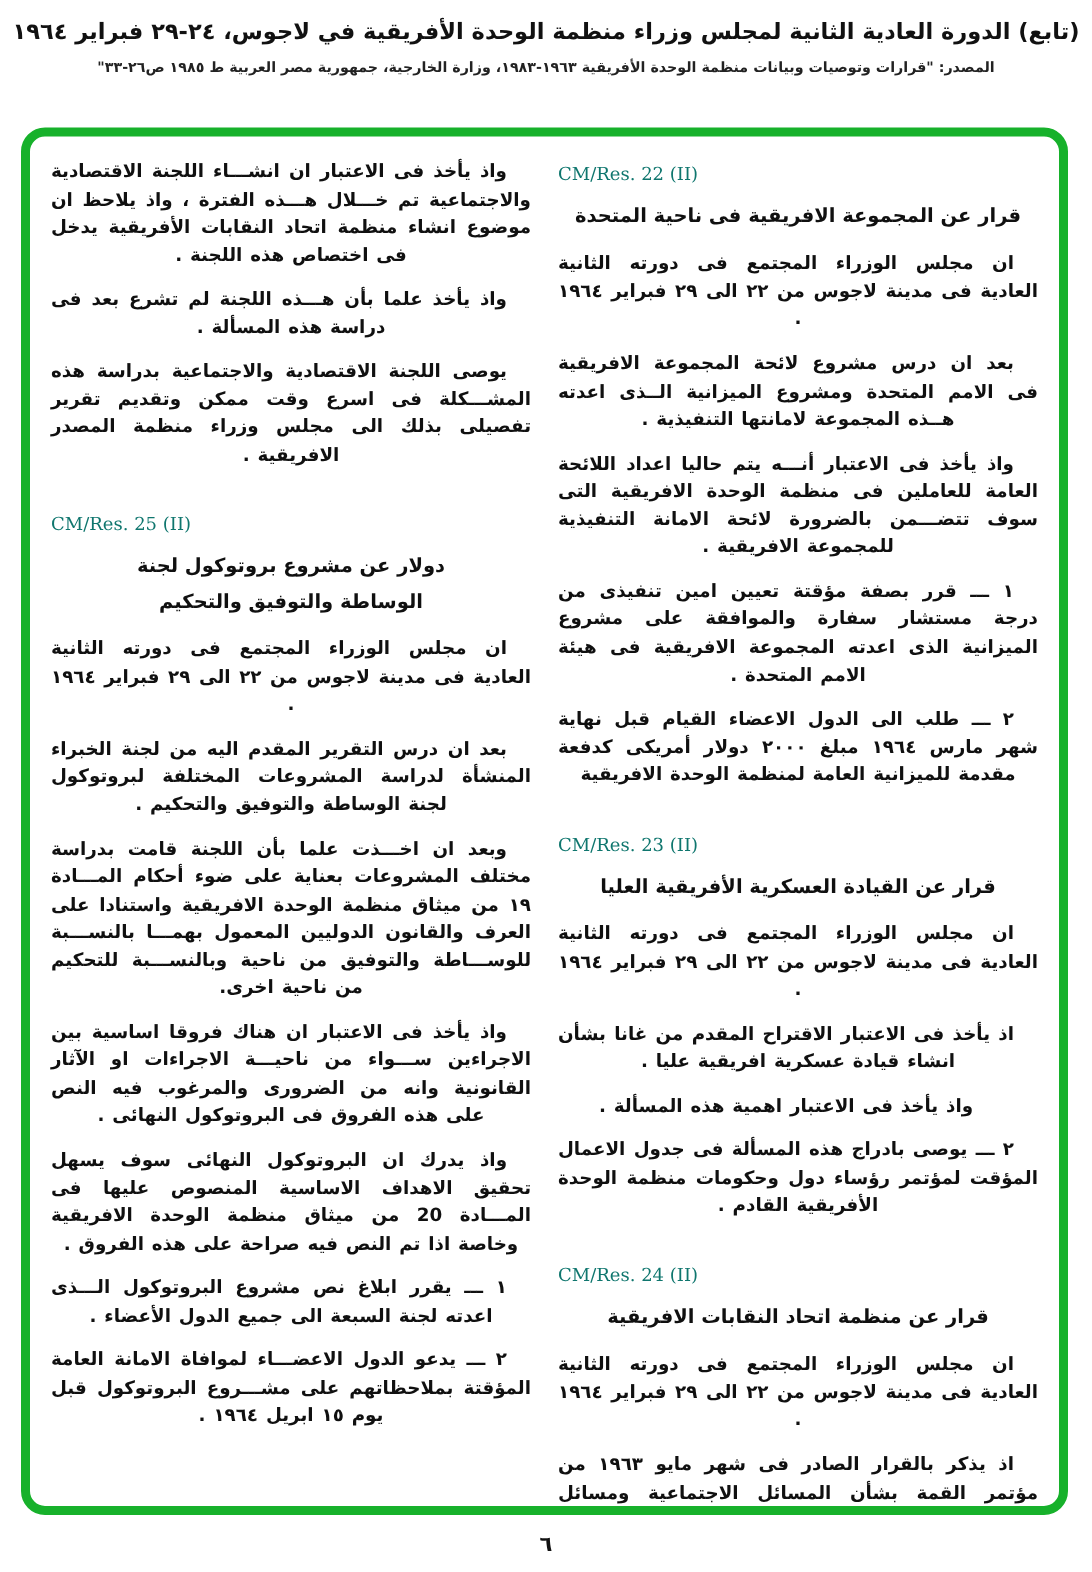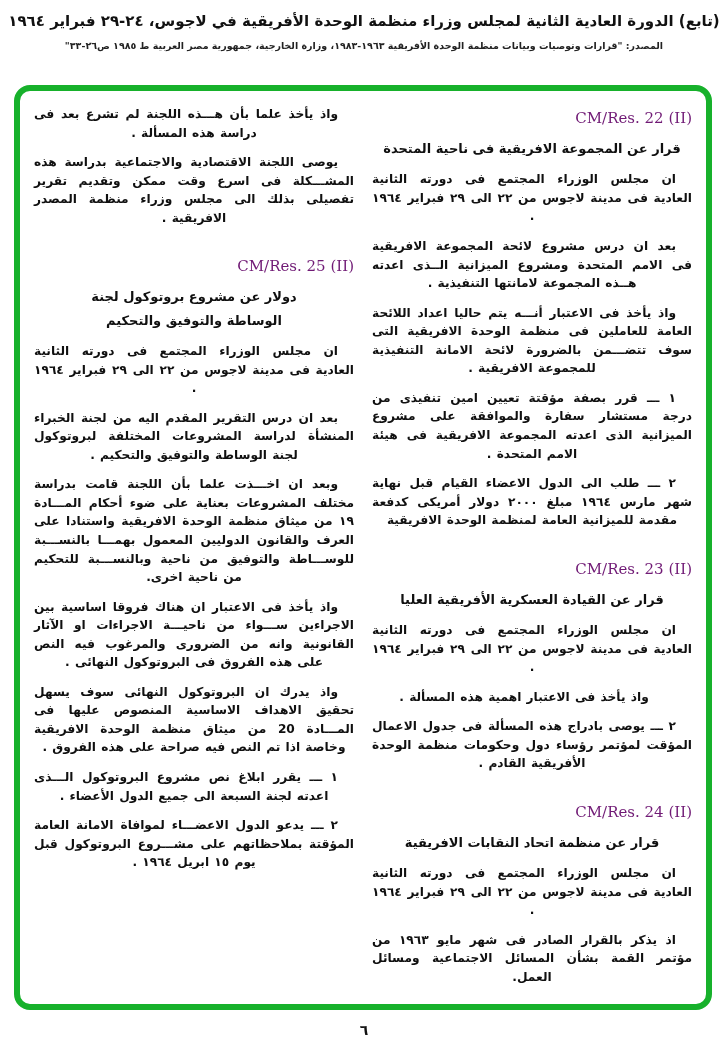--- a/index.html
+++ b/index.html
@@ -57,25 +57,25 @@
     height: calc(100% - 24px);
   }
   .col {
     flex: 1 1 0;
     min-width: 0;
   }
   
   .block { color: #101010; }
   .code {
     direction: ltr;
-    text-align: right;
+    text-align: left;
     font-family: "DejaVu Serif", serif;
-    font-size: 15px;
+    font-size: 12px;
     font-weight: normal;
-    color: #701a75;
+    color: #0f766e;
     margin: 4px 0 6px 0;
   }
   .code.section-gap { margin-top: 30px; }
   .title {
     text-align: center;
     font-size: 13px;
     font-weight: bold;
     white-space: pre-line;
     line-height: 1.8;
     margin: 10px 0 10px 0;
@@ -118,28 +118,30 @@
           <div class="block code">CM/Res. 22 (II)</div>
           <div class="block title">قرار عن المجموعة الافريقية فى ناحية المتحدة</div>
           <div class="block para">ان مجلس الوزراء المجتمع فى دورته الثانية العادية فى مدينة لاجوس من ٢٢ الى ٢٩ فبراير ١٩٦٤ .</div>
           <div class="block para">بعد ان درس مشروع لائحة المجموعة الافريقية فى الامم المتحدة ومشروع الميزانية الــذى اعدته هــذه المجموعة لامانتها التنفيذية .</div>
           <div class="block para">واذ يأخذ فى الاعتبار أنـــه يتم حاليا اعداد اللائحة العامة للعاملين فى منظمة الوحدة الافريقية التى سوف تتضـــمن بالضرورة لائحة الامانة التنفيذية للمجموعة الافريقية .</div>
           <div class="block para">١ ـــ قرر بصفة مؤقتة تعيين امين تنفيذى من درجة مستشار سفارة والموافقة على مشروع الميزانية الذى اعدته المجموعة الافريقية فى هيئة الامم المتحدة .</div>
           <div class="block para">٢ ـــ طلب الى الدول الاعضاء القيام قبل نهاية شهر مارس ١٩٦٤ مبلغ ٢٠٠٠ دولار أمريكى كدفعة مقدمة للميزانية العامة لمنظمة الوحدة الافريقية</div>
           <div class="block code section-gap">CM/Res. 23 (II)</div>
           <div class="block title">قرار عن القيادة العسكرية الأفريقية العليا</div>
           <div class="block para">ان مجلس الوزراء المجتمع فى دورته الثانية العادية فى مدينة لاجوس من ٢٢ الى ٢٩ فبراير ١٩٦٤ .</div>
+          <div class="block para">اذ يأخذ فى الاعتبار الاقتراح المقدم من غانا بشأن انشاء قيادة عسكرية افريقية عليا .</div>
           <div class="block para">واذ يأخذ فى الاعتبار اهمية هذه المسألة .</div>
           <div class="block para">٢ ـــ يوصى بادراج هذه المسألة فى جدول الاعمال المؤقت لمؤتمر رؤساء دول وحكومات منظمة الوحدة الأفريقية القادم .</div>
           <div class="block code section-gap">CM/Res. 24 (II)</div>
           <div class="block title">قرار عن منظمة اتحاد النقابات الافريقية</div>
           <div class="block para">ان مجلس الوزراء المجتمع فى دورته الثانية العادية فى مدينة لاجوس من ٢٢ الى ٢٩ فبراير ١٩٦٤ .</div>
           <div class="block para">اذ يذكر بالقرار الصادر فى شهر مايو ١٩٦٣ من مؤتمر القمة بشأن المسائل الاجتماعية ومسائل العمل.</div>
         </div>
       <div class="col" id="col-left">
+          <div class="block para">واذ يأخذ فى الاعتبار ان انشـــاء اللجنة الاقتصادية والاجتماعية تم خـــلال هـــذه الفترة ، واذ يلاحظ ان موضوع انشاء منظمة اتحاد النقابات الأفريقية يدخل فى اختصاص هذه اللجنة .</div>
           <div class="block para">واذ يأخذ علما بأن هـــذه اللجنة لم تشرع بعد فى دراسة هذه المسألة .</div>
           <div class="block para">يوصى اللجنة الاقتصادية والاجتماعية بدراسة هذه المشـــكلة فى اسرع وقت ممكن وتقديم تقرير تفصيلى بذلك الى مجلس وزراء منظمة المصدر الافريقية .</div>
           <div class="block code section-gap">CM/Res. 25 (II)</div>
           <div class="block title">دولار عن مشروع بروتوكول لجنة
 الوساطة والتوفيق والتحكيم</div>
           <div class="block para">ان مجلس الوزراء المجتمع فى دورته الثانية العادية فى مدينة لاجوس من ٢٢ الى ٢٩ فبراير ١٩٦٤ .</div>
           <div class="block para">بعد ان درس التقرير المقدم اليه من لجنة الخبراء المنشأة لدراسة المشروعات المختلفة لبروتوكول لجنة الوساطة والتوفيق والتحكيم .</div>
           <div class="block para">وبعد ان اخـــذت علما بأن اللجنة قامت بدراسة مختلف المشروعات بعناية على ضوء أحكام المـــادة ١٩ من ميثاق منظمة الوحدة الافريقية واستنادا على العرف والقانون الدوليين المعمول بهمـــا بالنســـبة للوســـاطة والتوفيق من ناحية وبالنســـبة للتحكيم من ناحية اخرى.</div>
           <div class="block para">واذ يأخذ فى الاعتبار ان هناك فروقا اساسية بين الاجراءين ســـواء من ناحيـــة الاجراءات او الآثار القانونية وانه من الضرورى والمرغوب فيه النص على هذه الفروق فى البروتوكول النهائى .</div>
           <div class="block para">واذ يدرك ان البروتوكول النهائى سوف يسهل تحقيق الاهداف الاساسية المنصوص عليها فى المـــادة 20 من ميثاق منظمة الوحدة الافريقية وخاصة اذا تم النص فيه صراحة على هذه الفروق .</div>

